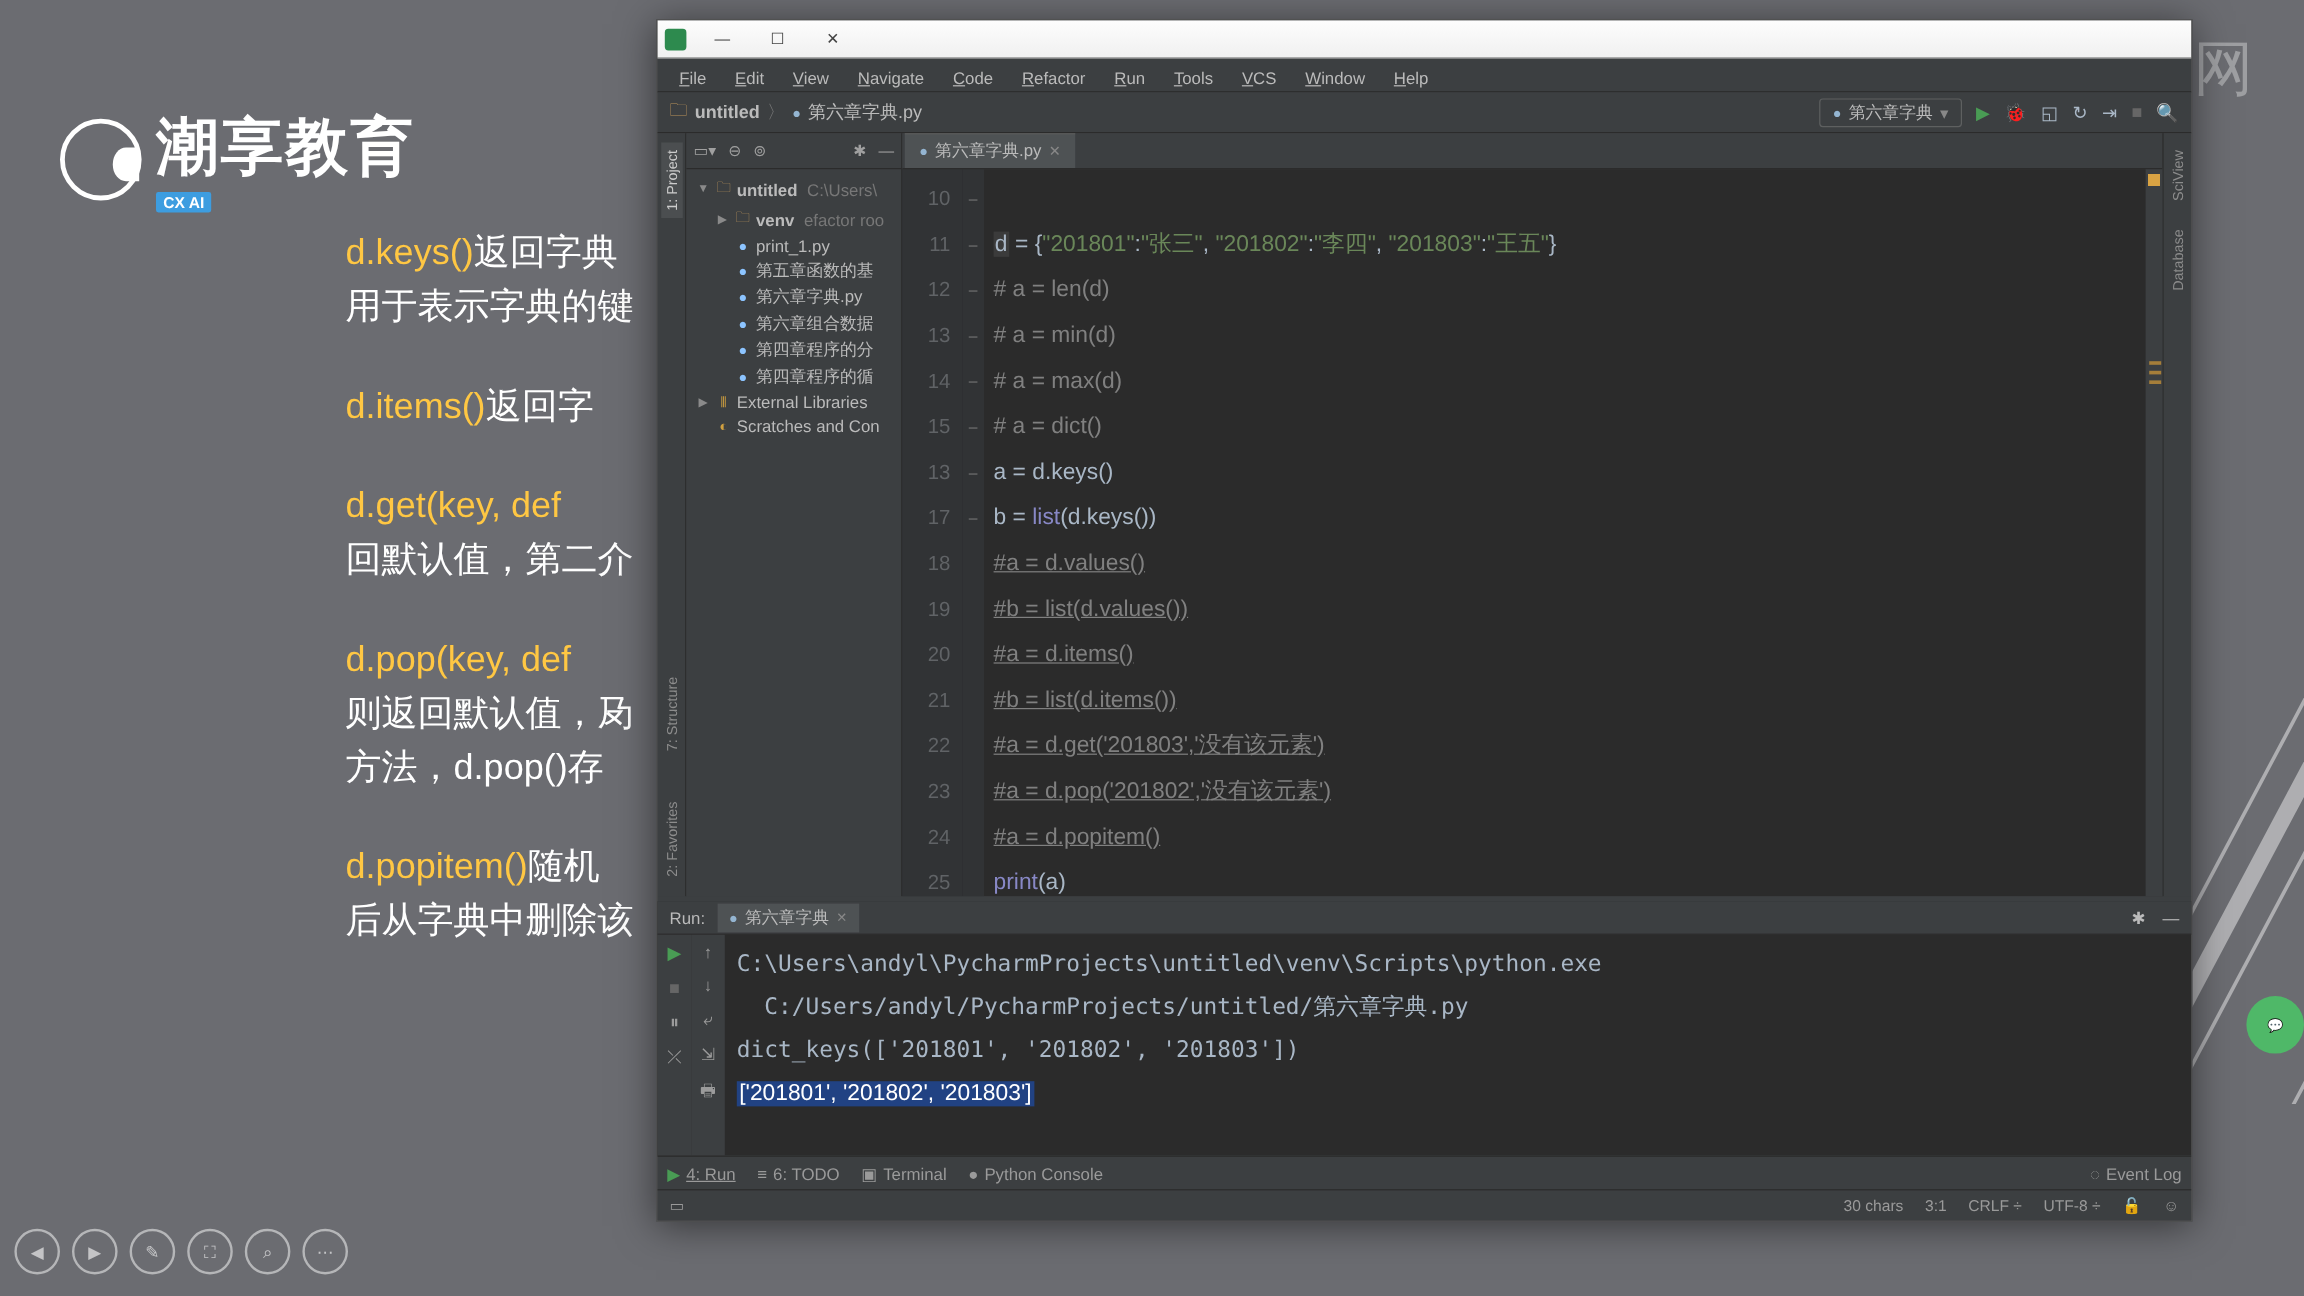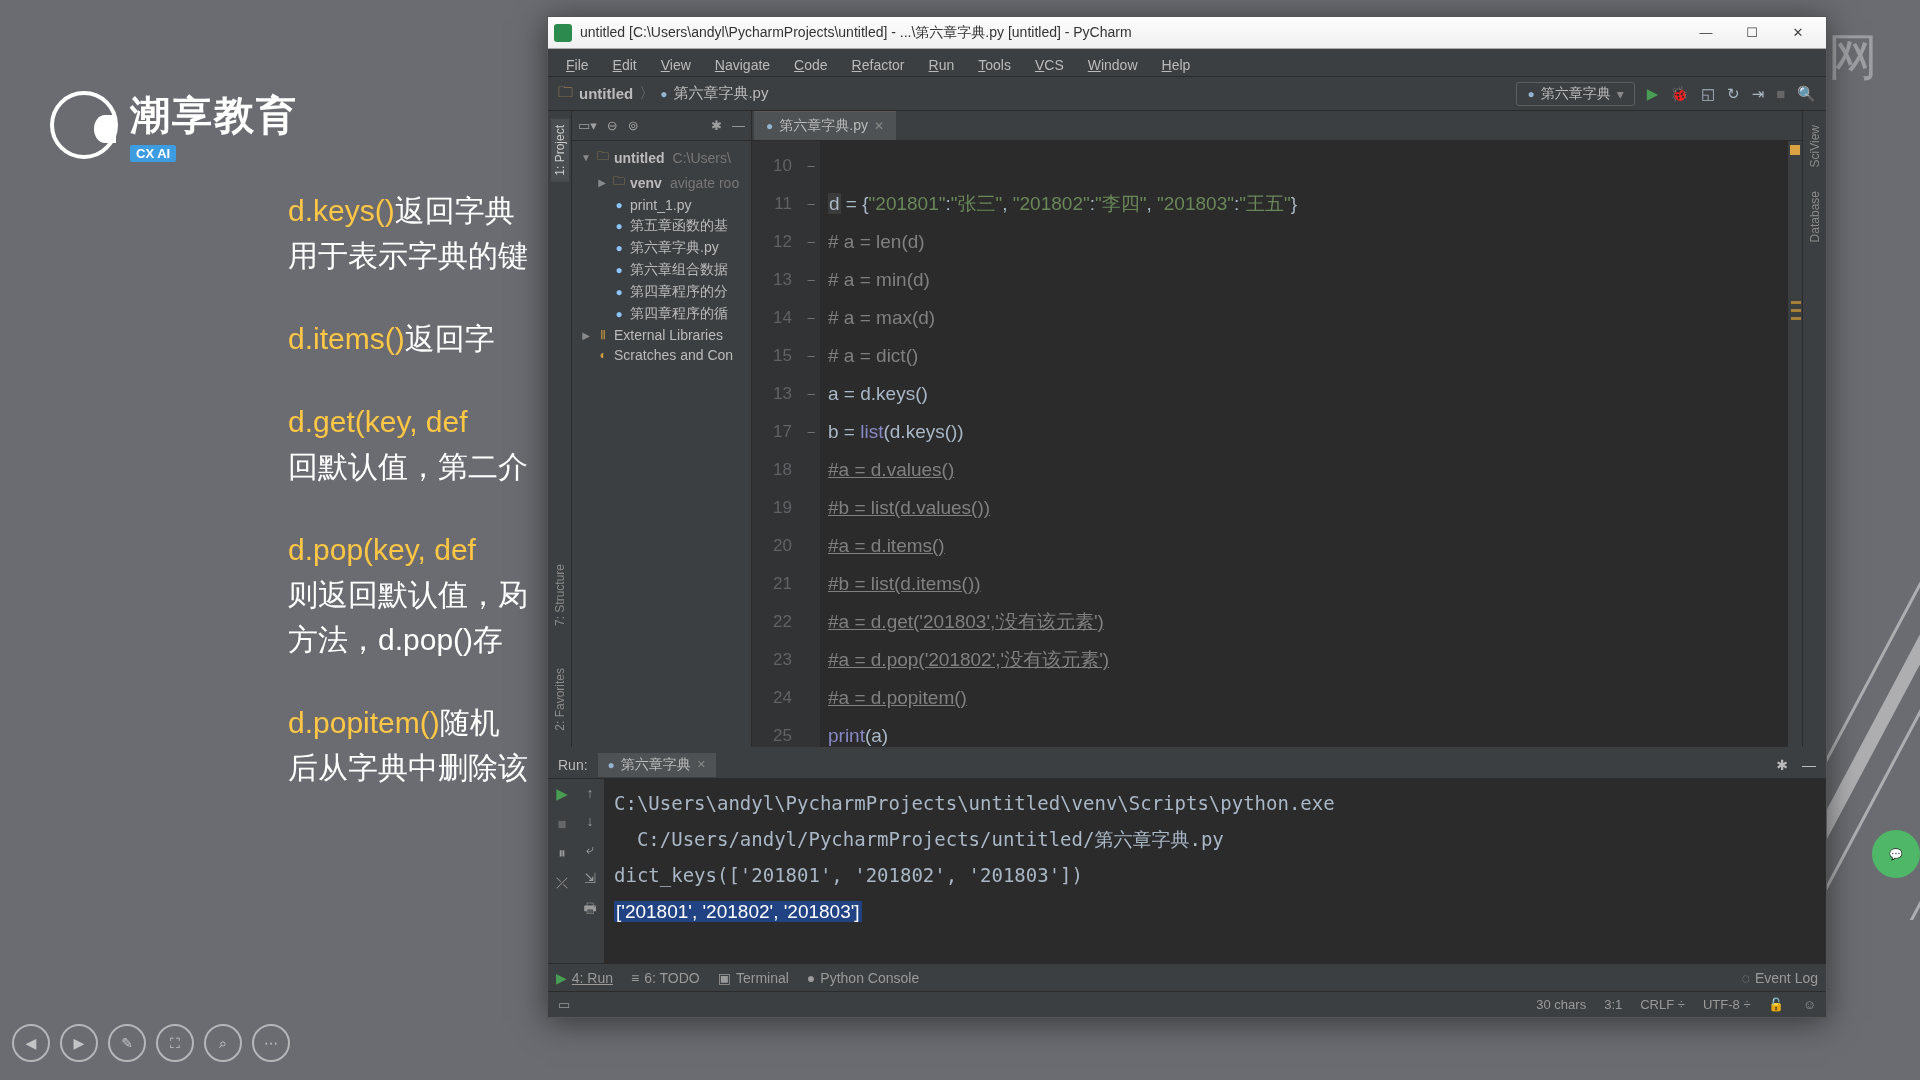--- a/index.html
+++ b/index.html
@@ -2,21 +2,21 @@
 <html><head>
 <meta charset="utf-8">
 <style>
 *{margin:0;padding:0;box-sizing:border-box;font-family:'Segoe UI',Arial,sans-serif}
 body{width:1920px;height:1080px;background:#6b6d72;position:relative;overflow:hidden}
 .bg-slide{position:absolute;left:0;top:0;width:100%;height:100%;background:#6b6c71}
 .logo{position:absolute;left:50px;top:88px;color:#fff;display:flex;align-items:center;gap:12px}
 .logo-circle{width:68px;height:68px;border:4px solid #fff;border-radius:50%;position:relative}
 .logo-circle::before{content:'';position:absolute;right:-2px;top:20px;width:22px;height:28px;background:#fff;border-radius:50% 0 0 50%}
 .logo-text{display:flex;flex-direction:column}
-.logo-cn{font-size:40px;font-weight:600;letter-spacing:2px}
+.logo-cn{font-size:52px;font-weight:600;letter-spacing:2px}
 .logo-badge{background:#3d9de0;color:#fff;font-size:13px;padding:1px 6px;border-radius:2px;align-self:flex-start;margin-top:2px;font-weight:600}
 .slide-content{position:absolute;left:288px;top:188px;color:#fff;font-size:30px;line-height:1.5}
 .slide-item{margin-bottom:38px}
 .slide-key{color:#ffc743}
 .watermark{position:absolute;right:42px;top:24px;font-size:50px;color:rgba(255,255,255,0.35);font-weight:300;display:flex;align-items:center;gap:12px}
 .wm-box{border:3px solid rgba(255,255,255,0.35);border-radius:8px;padding:0 10px;font-size:32px}
 .diag-lines{position:absolute;right:0;top:380px;width:280px;height:540px;overflow:hidden;opacity:0.45;pointer-events:none}
 .diag-lines::before,.diag-lines::after{content:'';position:absolute;width:3px;height:760px;background:#fff;transform:rotate(28deg)}
 .diag-lines::before{right:60px;top:-60px;box-shadow:30px 0 #fff,60px 0 #fff,150px 0 #fff}
 .diag-lines::after{right:20px;top:-60px;width:14px}
@@ -120,21 +120,20 @@
   <div class="bctl">✎</div>
   <div class="bctl">⛶</div>
   <div class="bctl">⌕</div>
   <div class="bctl">⋯</div>
 </div>
 <div class="float-btn">💬</div>
 
 <div class="pycharm">
   <div class="titlebar">
     <div class="tb-icon"></div>
-    <div class="tb-title">untitled [C:\Users\andyl\PycharmProjects\untitled] - ...\第六章字典.py [untitled] - PyCharm</div>
     <div class="tb-btns">
       <div class="tb-btn">—</div>
       <div class="tb-btn">☐</div>
       <div class="tb-btn">✕</div>
     </div>
   </div>
   <div class="menubar" id="menubar">
       <span class="menu-item"><u>F</u>ile</span>
       <span class="menu-item"><u>E</u>dit</span>
       <span class="menu-item"><u>V</u>iew</span>
@@ -198,21 +197,21 @@
             <span><b>untitled</b></span>
             <span style="color:#777;margin-left:4px">C:\Users\</span>
           </div>
           <div class="tree-row">
             <span class="tree-ind" style="width:16px"></span>
             <span class="tree-arrow">▶</span>
             <span class="tree-ico">
               <span class="folder-ico">🗀</span>
             </span>
             <span><b>venv</b></span>
-            <span style="color:#777;margin-left:4px">avigate roo</span>
+            <span style="color:#777;margin-left:4px">efactor roo</span>
           </div>
           <div class="tree-row">
             <span class="tree-ind" style="width:16px"></span>
             <span class="tree-arrow"></span>
             <span class="tree-ico">
               <span class="tree-pyico">●</span>
             </span>
             <span>print_1.py</span>
           </div>
           <div class="tree-row">

